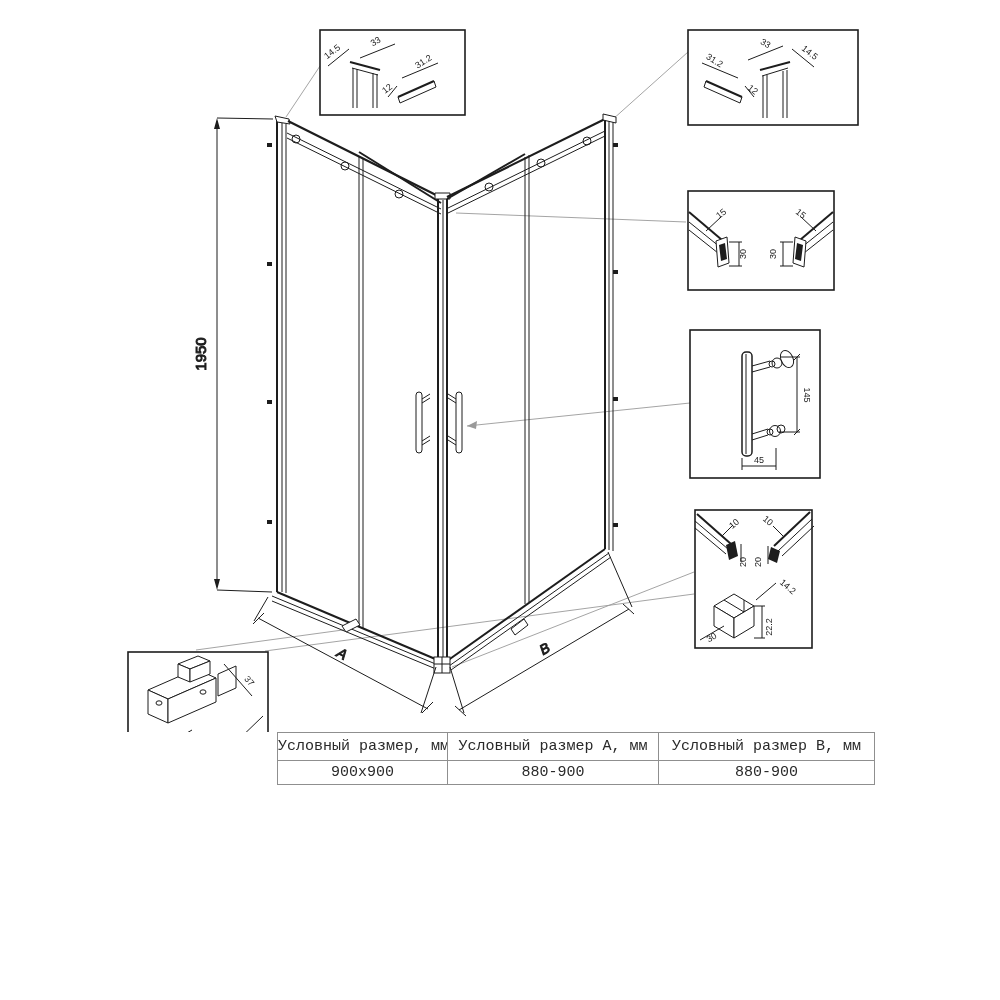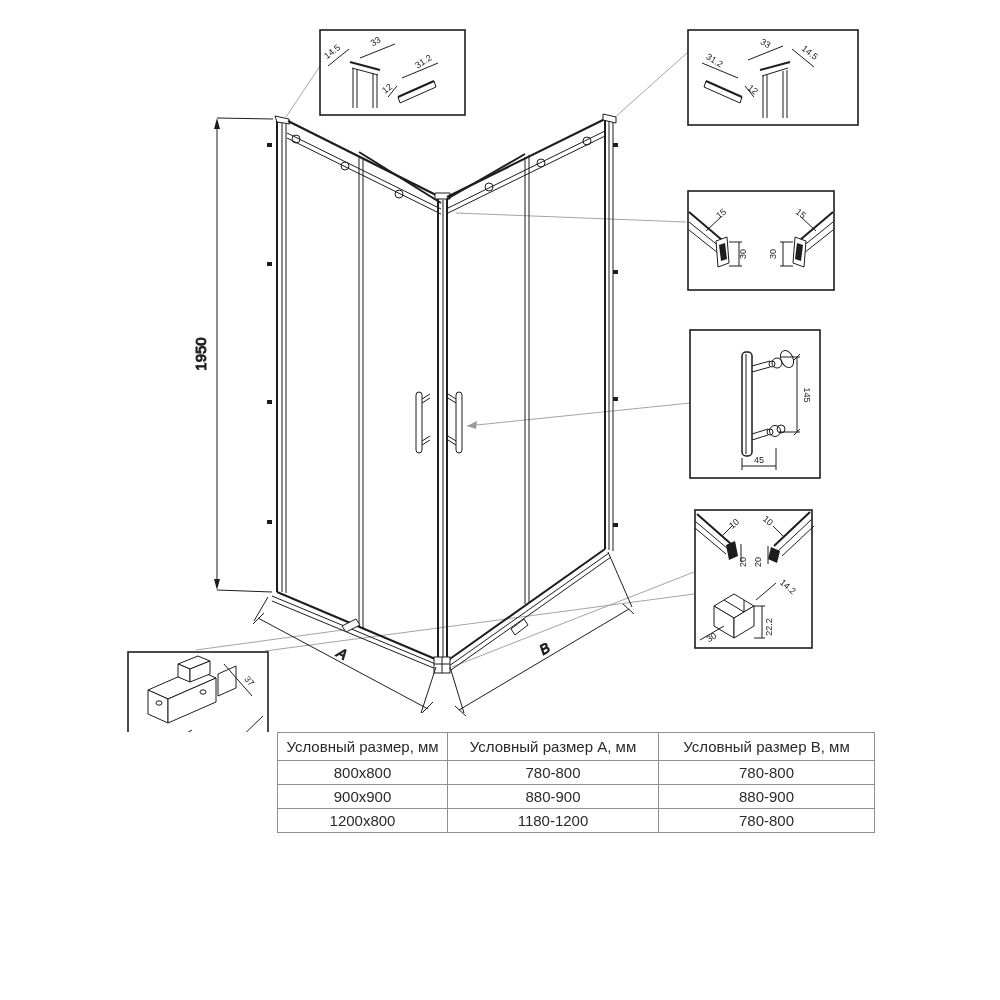--- a/index.html
+++ b/index.html
@@ -4,21 +4,21 @@
 <style>
   html,body{margin:0;padding:0;background:#ffffff;}
   body{width:1000px;height:1000px;position:relative;font-family:"Liberation Sans",sans-serif;color:#222;}
   #stage{position:absolute;left:0;top:0;width:1000px;height:1000px;}
   svg{position:absolute;left:0;top:0;}
   svg text{fill:#1d1d1d;font-family:"Liberation Sans",sans-serif;}
   .dim{font-size:9px;}
   .dimbig{font-size:15px;}
   .dimAB{font-size:14px;font-style:italic;}
   
-  .size-table{position:absolute;left:277px;top:732px;width:597px;border-collapse:collapse;table-layout:fixed;}
+  .size-table{position:absolute;left:277px;top:732px;width:597px;border-collapse:collapse;table-layout:fixed;font-family:Liberation Mono, monospace;}
   .size-table td,.size-table th{border:1.5px solid #8f8f8f;text-align:center;vertical-align:middle;
       font-size:15px;font-weight:400;color:#2a2a2a;padding:0;white-space:nowrap;overflow:hidden;}
   .size-table th{height:27px;}
   .size-table td{height:23px;}
   .c0{width:170px;} .c1{width:211px;} .c2{width:216px;}
 </style>
 </head>
 <body>
 
 <div id="stage">
@@ -322,30 +322,20 @@
       </colgroup>
   <thead>
     <tr>
       <th>Условный размер, мм</th>
       <th>Условный размер А, мм</th>
       <th>Условный размер В, мм</th>
     </tr>
   </thead>
   <tbody>
     <tr>
-      <td>800x800</td>
-      <td>780-800</td>
-      <td>780-800</td>
-    </tr>
-    <tr>
       <td>900x900</td>
       <td>880-900</td>
       <td>880-900</td>
     </tr>
-    <tr>
-      <td>1200x800</td>
-      <td>1180-1200</td>
-      <td>780-800</td>
-    </tr>
   </tbody>
 </table>
 
 </div>
 
 </body></html>

